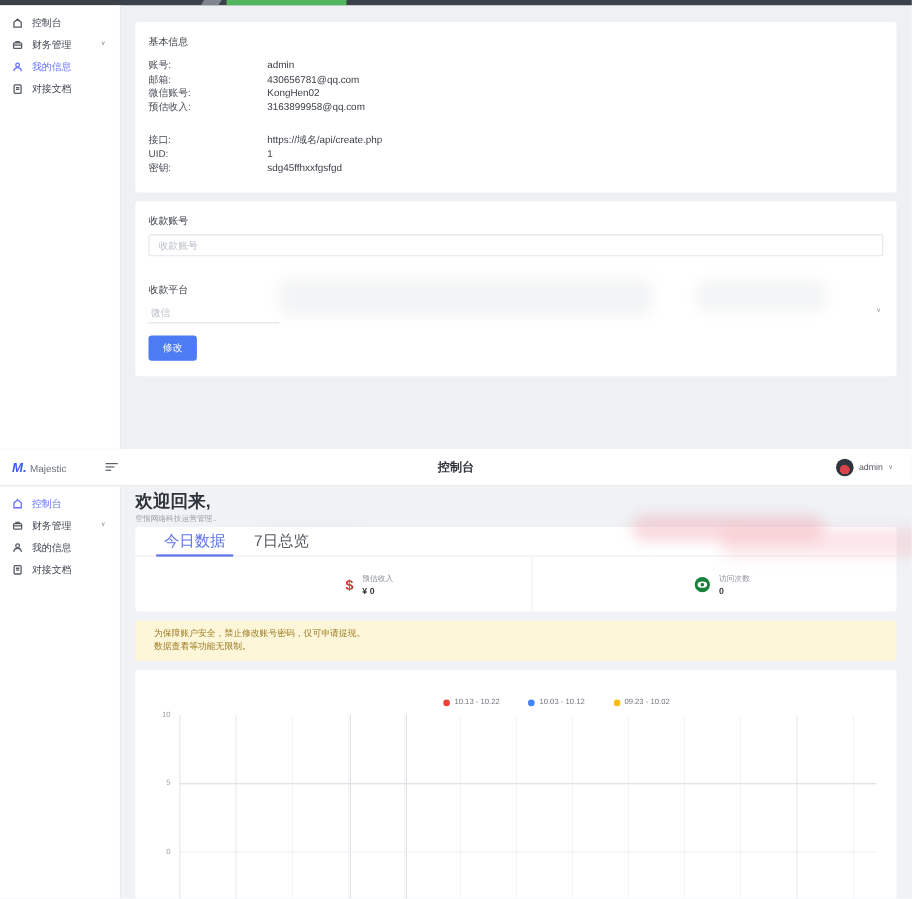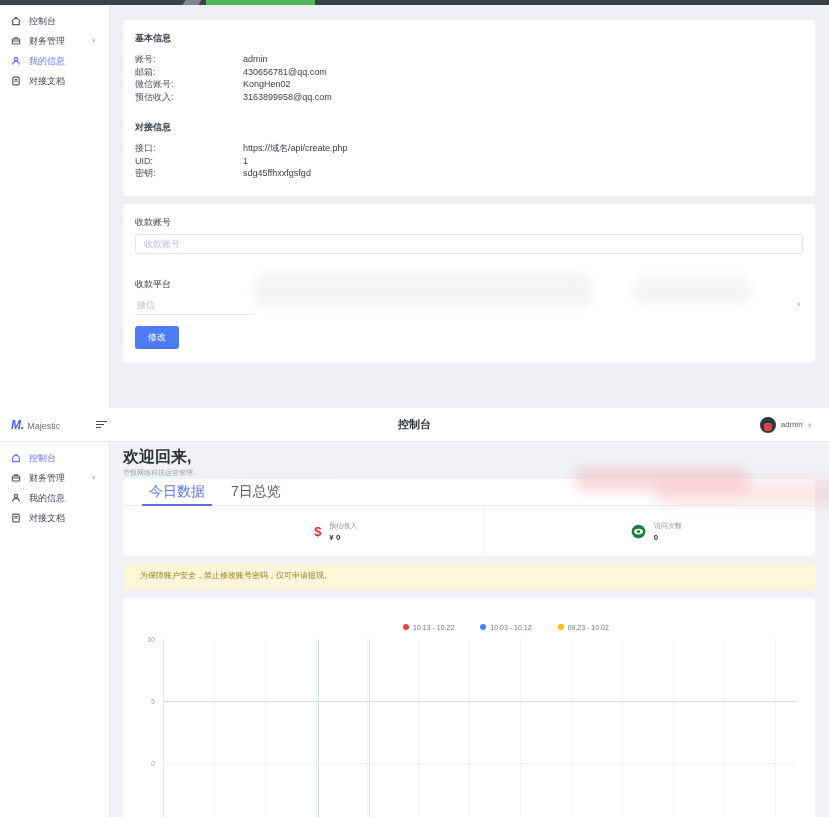--- a/index.html
+++ b/index.html
@@ -17,21 +17,21 @@
   .nav-item svg{width:10px;height:10px;stroke:#565b64;fill:none;stroke-width:1.4;flex-shrink:0}
   .nav-item.active{color:#6571ff}
   .nav-item.active svg{stroke:#6571ff}
   .nav-caret{position:absolute;right:13px;top:6px;font-size:6px;color:#8b9098;line-height:6px}
 
   
   .panel-top{position:absolute;top:5px;left:0;width:829px;height:403px;background:#eef0f3;display:flex}
   .main-top{flex:1;padding:15px 14px 0 13px;box-sizing:border-box;overflow:hidden}
   .card{background:#fff;border-radius:3px;box-sizing:border-box}
   .card1{padding:12px 12px 16px}
-  .sec-title{font-size:9px;color:#383d47;margin:0 0 8px;font-weight:bold}
+  .sec-title{font-size:9px;color:#383d47;margin:0 0 8px;font-weight:normal}
   .sec-gap{height:18px}
   .info-row{display:flex;font-size:9px;line-height:12.5px}
   .info-row .lbl{width:108px;color:#4a4f58}
   .info-row .val{color:#3c4049}
   .card2{margin-top:8px;padding:12px 12px 14px;position:relative}
   .fld-label{font-size:9px;color:#383d47;margin-bottom:5px}
   .input-wide{display:block;width:100%;height:20px;border:1px solid #e3e6ea;border-radius:2px;font-size:9px;padding:0 8px;box-sizing:border-box;color:#333;background:#fff;outline:none}
   ::placeholder{color:#bcc1c9;opacity:1}
   .platform-row{position:relative;margin-top:24px}
   .input-line{display:block;width:115px;height:18px;border:none;border-bottom:1px solid #dfe2e7;font-size:9px;padding:0 2px;background:transparent;outline:none;color:#333}
@@ -154,21 +154,20 @@
         <span class="lbl">微信账号:</span>
         <span class="val">KongHen02</span>
       </div>
       <div class="info-row">
         <span class="lbl">预估收入:</span>
         <span class="val">3163899958@qq.com</span>
       </div>
 
       <div class="sec-gap"></div>
 
-      <h3 class="sec-title">对接信息</h3>
       <div class="info-row">
         <span class="lbl">接口:</span>
         <span class="val">https://域名/api/create.php</span>
       </div>
       <div class="info-row">
         <span class="lbl">UID:</span>
         <span class="val">1</span>
       </div>
       <div class="info-row">
         <span class="lbl">密钥:</span>
@@ -276,20 +275,21 @@
             <span class="stat-info">
               <span class="stat-label">访问次数</span>
               <span class="stat-value">0</span>
             </span>
           </div>
         </div>
       </div>
 
       <div class="warning">
         <p>为保障账户安全，禁止修改账号密码，仅可申请提现。</p>
+        <p>数据查看等功能无限制。</p>
       </div>
 
       <div class="chart-card">
         <div class="legend">
           <div class="legend-item">
             <span class="dot red"></span>
             <span>10.13 - 10.22</span>
           </div>
           <div class="legend-item">
             <span class="dot blue"></span>

